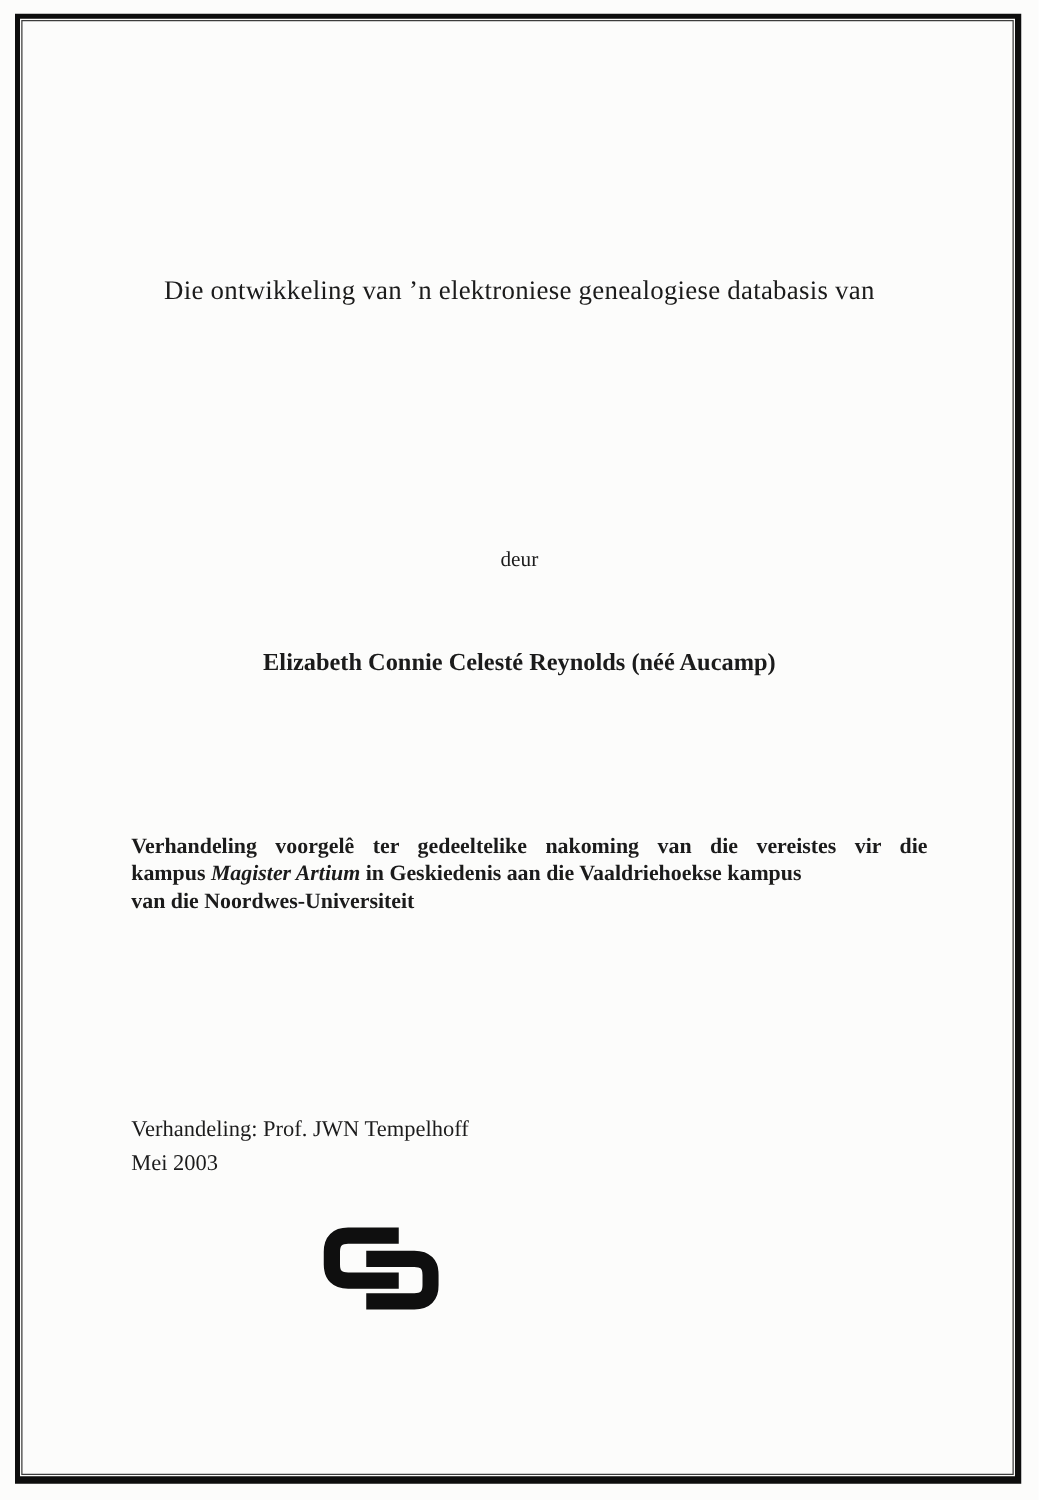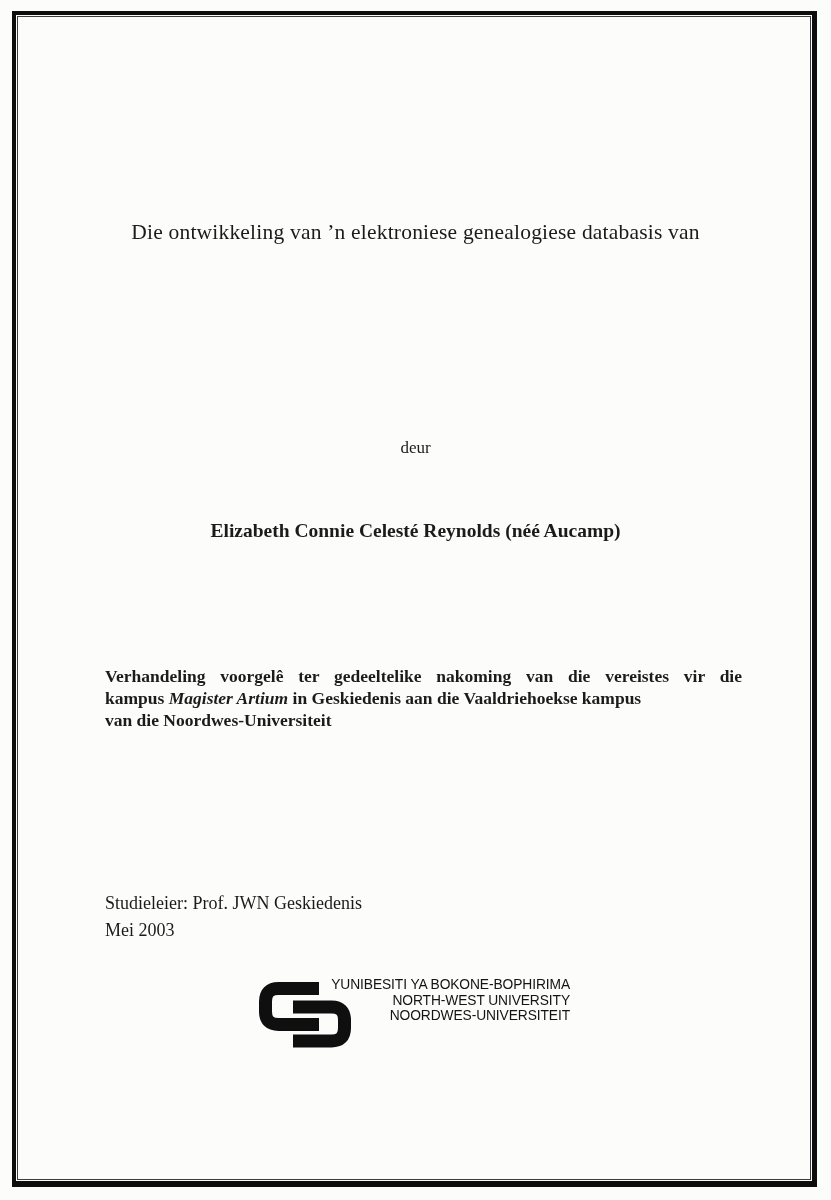--- a/index.html
+++ b/index.html
@@ -73,30 +73,25 @@
 
   <div class="author">Elizabeth Connie Celesté Reynolds (néé Aucamp)</div>
 
   <div class="statement">
     <div class="st-line just">Verhandeling voorgelê ter gedeeltelike nakoming van die vereistes vir die</div>
     <div class="st-line"><span>kampus </span><span class="it">Magister Artium</span><span> in Geskiedenis aan die Vaaldriehoekse kampus</span></div>
     <div class="st-line">van die Noordwes-Universiteit</div>
   </div>
 
   <div class="supervisor-block">
-    <div>Studieleier: Prof. JWN Geskiedenis</div>
+    <div>Verhandeling: Prof. JWN Tempelhoff</div>
     <div>Mei 2003</div>
   </div>
 
   <svg class="logo-mark" viewBox="0 0 94 72" aria-hidden="true">
 
     <path d="M 62 10.5 H 21.5 Q 8.5 10.5 8.5 23.5 V 33.5 Q 8.5 46.5 21.5 46.5 H 62" fill="none" stroke="#0f0f0f" stroke-width="13" stroke-linecap="butt"></path>
 
     <path d="M 36 29 H 74.5 Q 87.5 29 87.5 42 V 50 Q 87.5 63 74.5 63 H 36" fill="none" stroke="#0f0f0f" stroke-width="13" stroke-linecap="butt"></path>
   </svg>
 
-  <div class="logo-text">
-    <div>YUNIBESITI YA BOKONE-BOPHIRIMA</div>
-    <div>NORTH-WEST UNIVERSITY</div>
-    <div>NOORDWES-UNIVERSITEIT</div>
-  </div>
 
 </div>
 
 </body></html>

